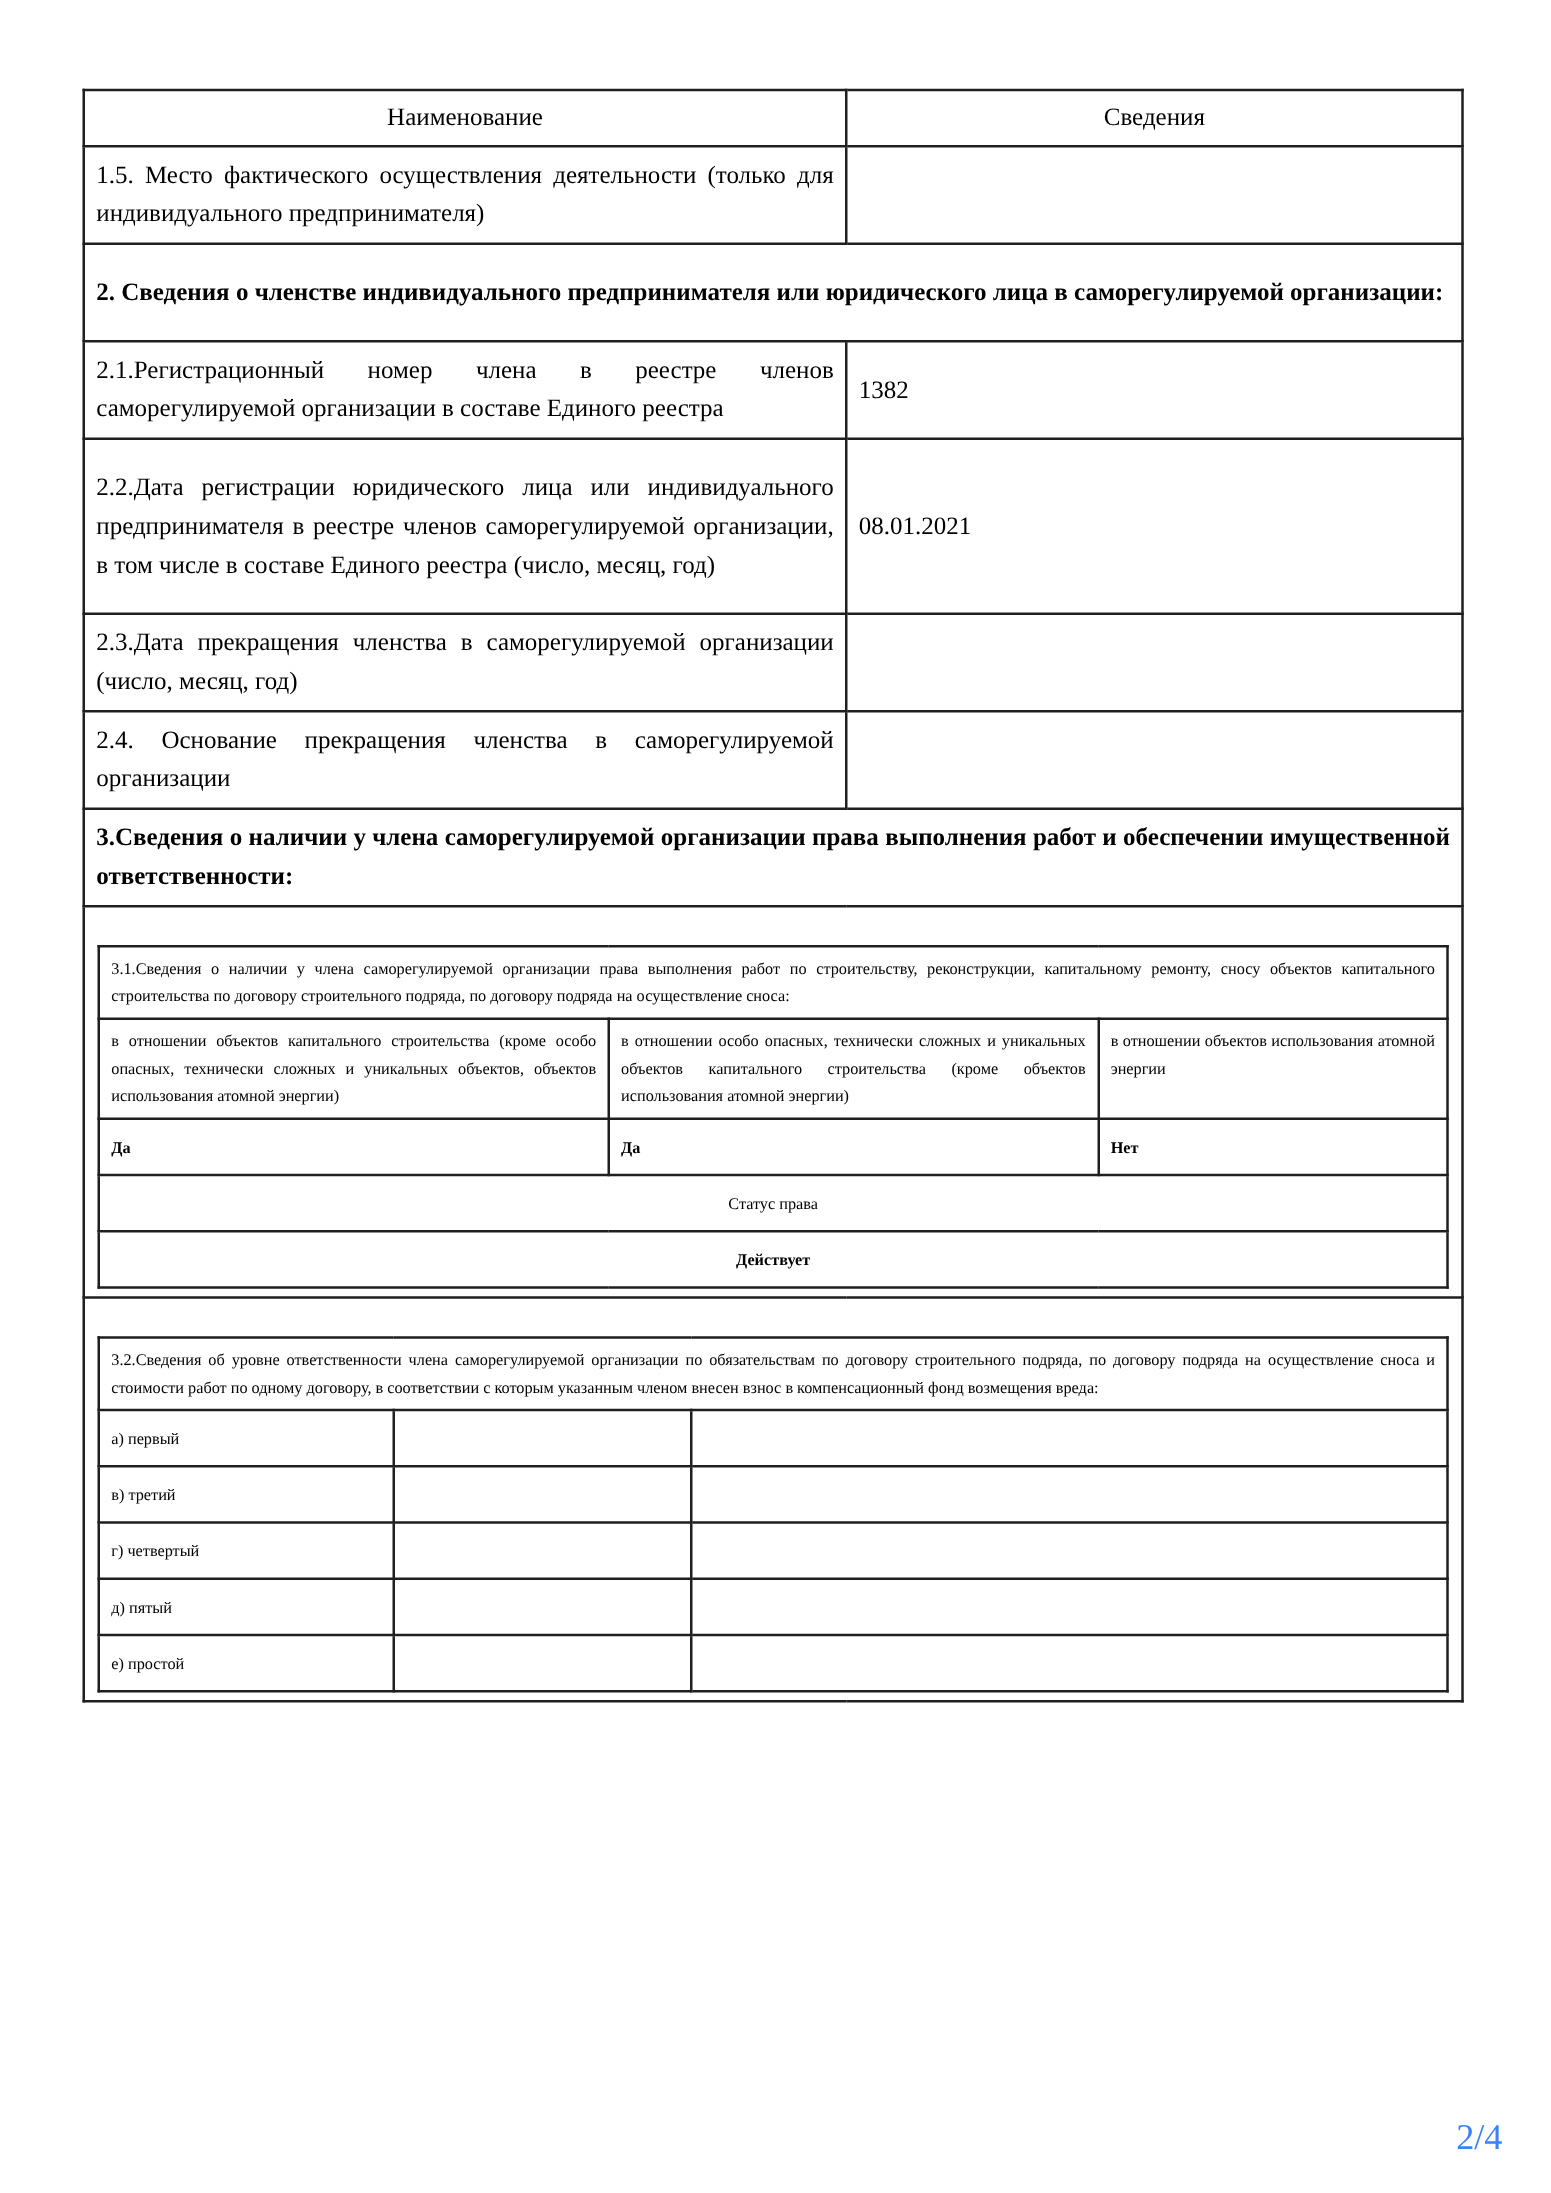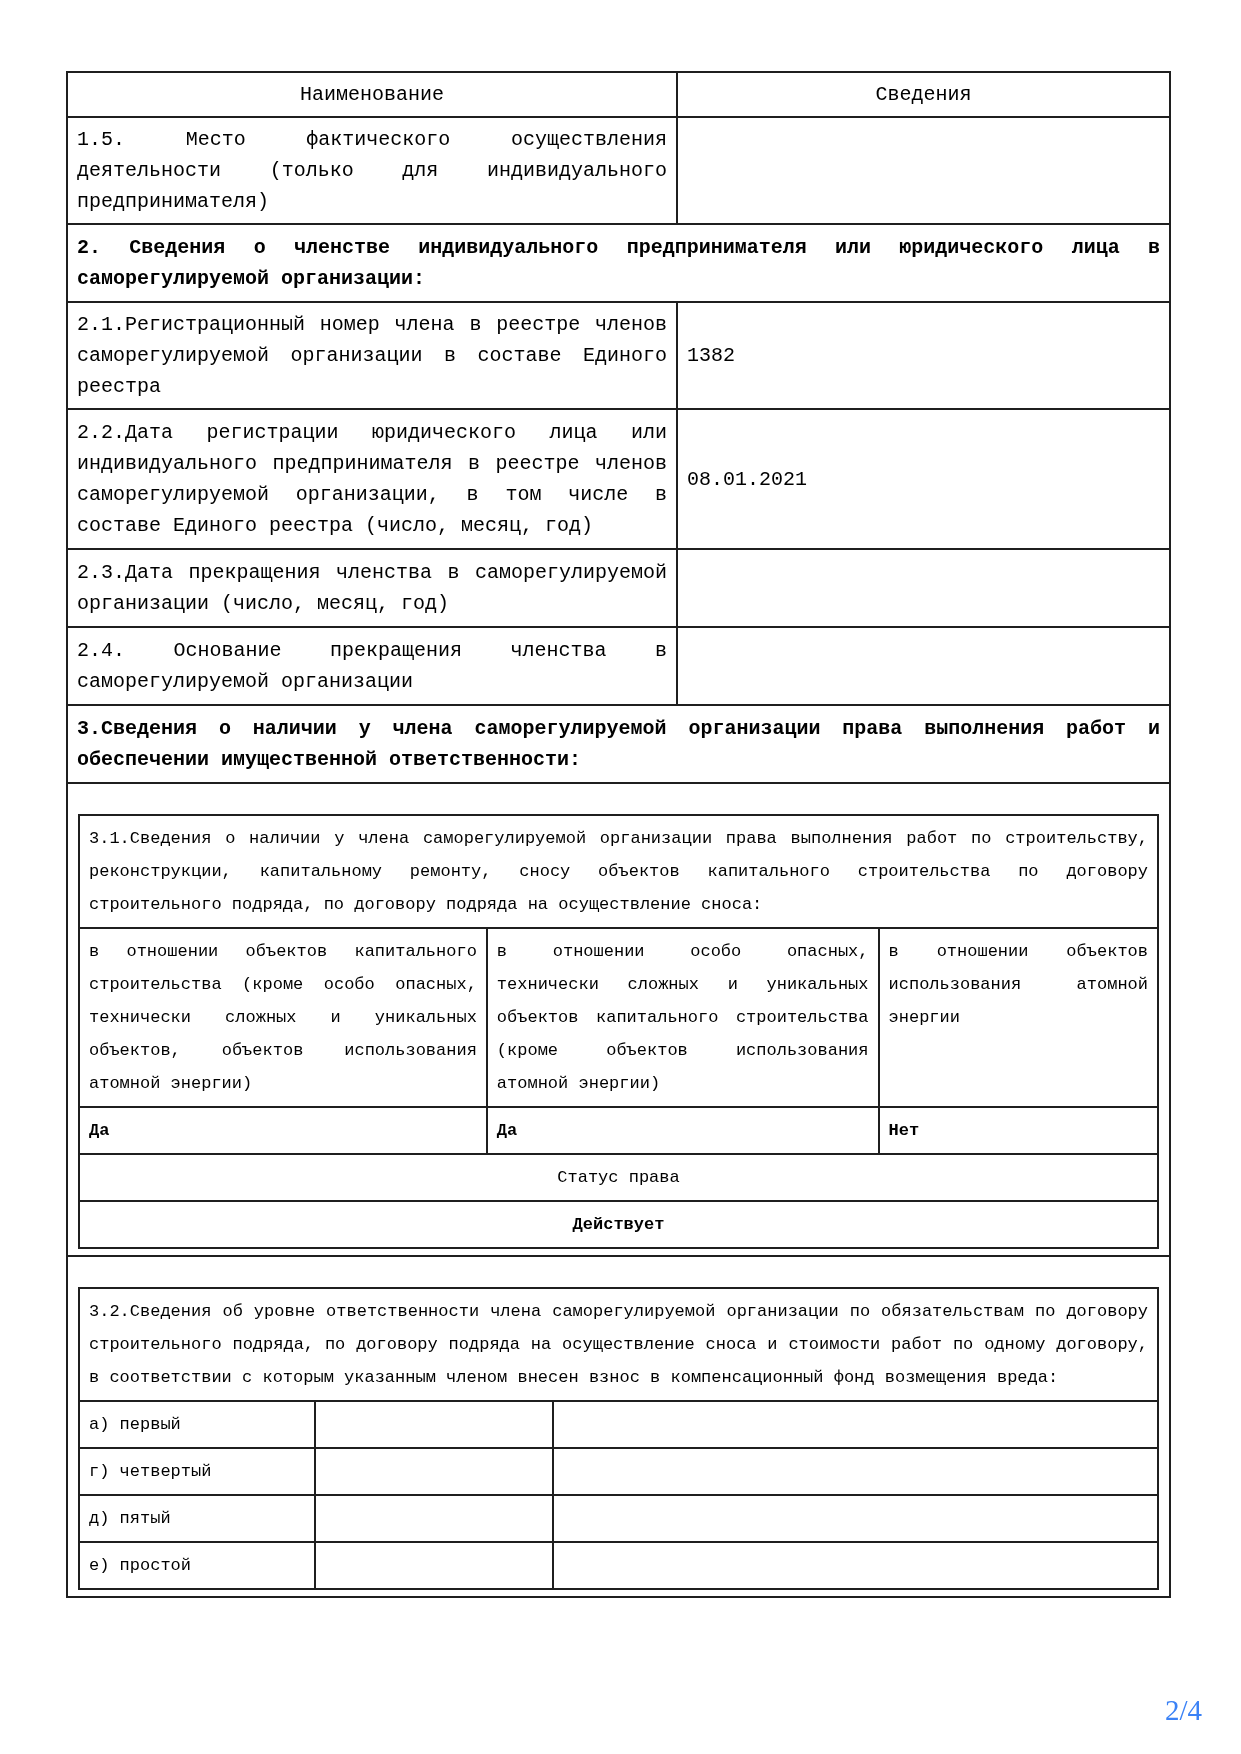--- a/index.html
+++ b/index.html
@@ -14,21 +14,20 @@
     font-family: "Liberation Serif", "DejaVu Serif", serif;
     color: #000000;
   }
   .doc-table {
     position: absolute;
     left: 66px;
     top: 71px;
     width: 1103px;
     border-collapse: collapse;
     table-layout: fixed;
-    font-family: Liberation Mono, monospace;
   }
   .doc-table td, .doc-table th {
     border: 2px solid #1f1f1f;
     padding: 6px 9px;
     font-size: 20px;
     font-weight: normal;
     line-height: 31px;
     vertical-align: middle;
     text-align: justify;
     overflow: hidden;
@@ -52,22 +51,22 @@
     vertical-align: top;
   }
   .nested-table {
     width: 100%;
     border-collapse: collapse;
     table-layout: fixed;
   }
   .nested-table td {
     border: 2px solid #1f1f1f;
     padding: 6px 9px;
-    font-size: 17px;
-    line-height: 33px;
+    font-size: 13px;
+    line-height: 22px;
     vertical-align: top;
     text-align: justify;
     margin-left: 40px;
   }
   td.intro-cell { text-align: justify; }
   td.bold-answer { font-weight: bold; text-align: left; height: 31px; vertical-align: middle; }
   td.status-label { text-align: center; height: 31px; vertical-align: middle; }
   td.status-value { text-align: center; font-weight: bold; height: 31px; vertical-align: middle; }
   tr.level-row td { height: 31px; text-align: left; vertical-align: middle; }
   .page-footer {
@@ -170,20 +169,25 @@
           <tbody>
             <tr>
               <td class="intro-cell" colspan="3">3.2.Сведения об уровне ответственности члена саморегулируемой организации по обязательствам по договору строительного подряда, по договору подряда на осуществление сноса и стоимости работ по одному договору, в соответствии с которым указанным членом внесен взнос в компенсационный фонд возмещения вреда:</td>
             </tr>
             <tr class="level-row">
               <td>а) первый</td>
               <td></td>
               <td></td>
             </tr>
             <tr class="level-row">
+              <td>в) третий</td>
+              <td></td>
+              <td></td>
+            </tr>
+            <tr class="level-row">
               <td>г) четвертый</td>
               <td></td>
               <td></td>
             </tr>
             <tr class="level-row">
               <td>д) пятый</td>
               <td></td>
               <td></td>
             </tr>
             <tr class="level-row">

